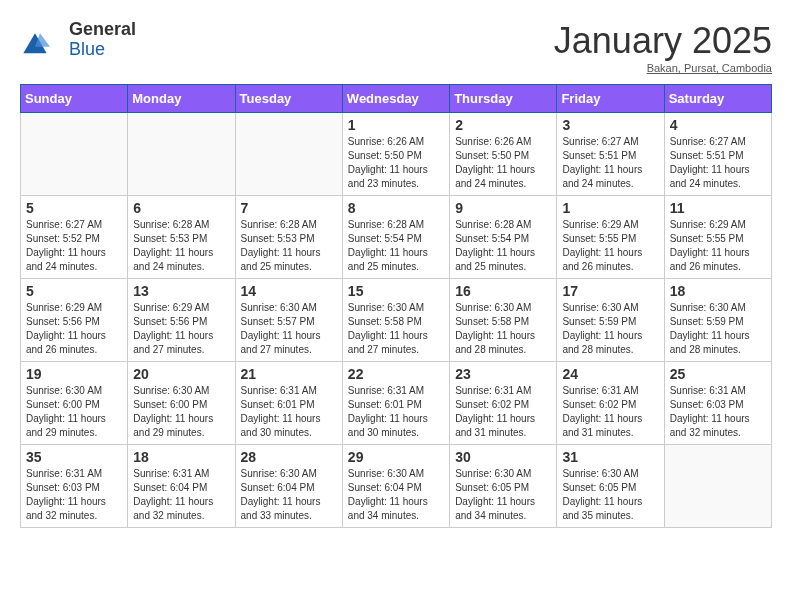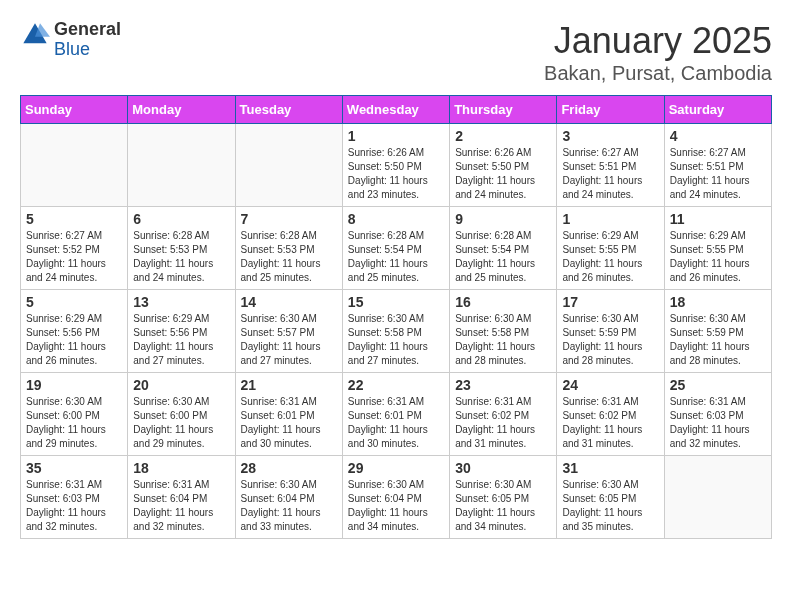--- a/index.html
+++ b/index.html
@@ -11,22 +11,22 @@
       padding: 20px;
     }
     .header {
       display: flex;
       justify-content: space-between;
       align-items: flex-start;
       margin-bottom: 10px;
     }
     .logo {
       display: flex;
-      align-items: flex-start;
-      gap: 4px;
+      align-items: flex-end;
+      gap: 19px;
     }
     .logo-text {
       display: flex;
       flex-direction: column;
       line-height: 1.1;
     }
     .logo-general {
       font-size: 18px;
       font-weight: bold;
       color: #333;
@@ -42,29 +42,30 @@
     }
     .title-area {
       text-align: right;
     }
     .cal-title {
       font-size: 36px;
       font-weight: normal;
       color: #333;
     }
     .cal-subtitle {
-      font-size: 20px;
+      font-size: 11px;
       color: #555;
+      text-decoration: underline;
     }
     .calendar {
       width: 100%;
       border-collapse: collapse;
     }
     .calendar th {
-      background: #d946ef;
+      background: #8b5cf6;
       color: #fff;
       font-size: 13px;
       padding: 6px 4px;
       text-align: left;
       border: 1px solid #1a5fa8;
     }
     .calendar td {
       border: 1px solid #ccc;
       vertical-align: top;
       padding: 4px 5px;

